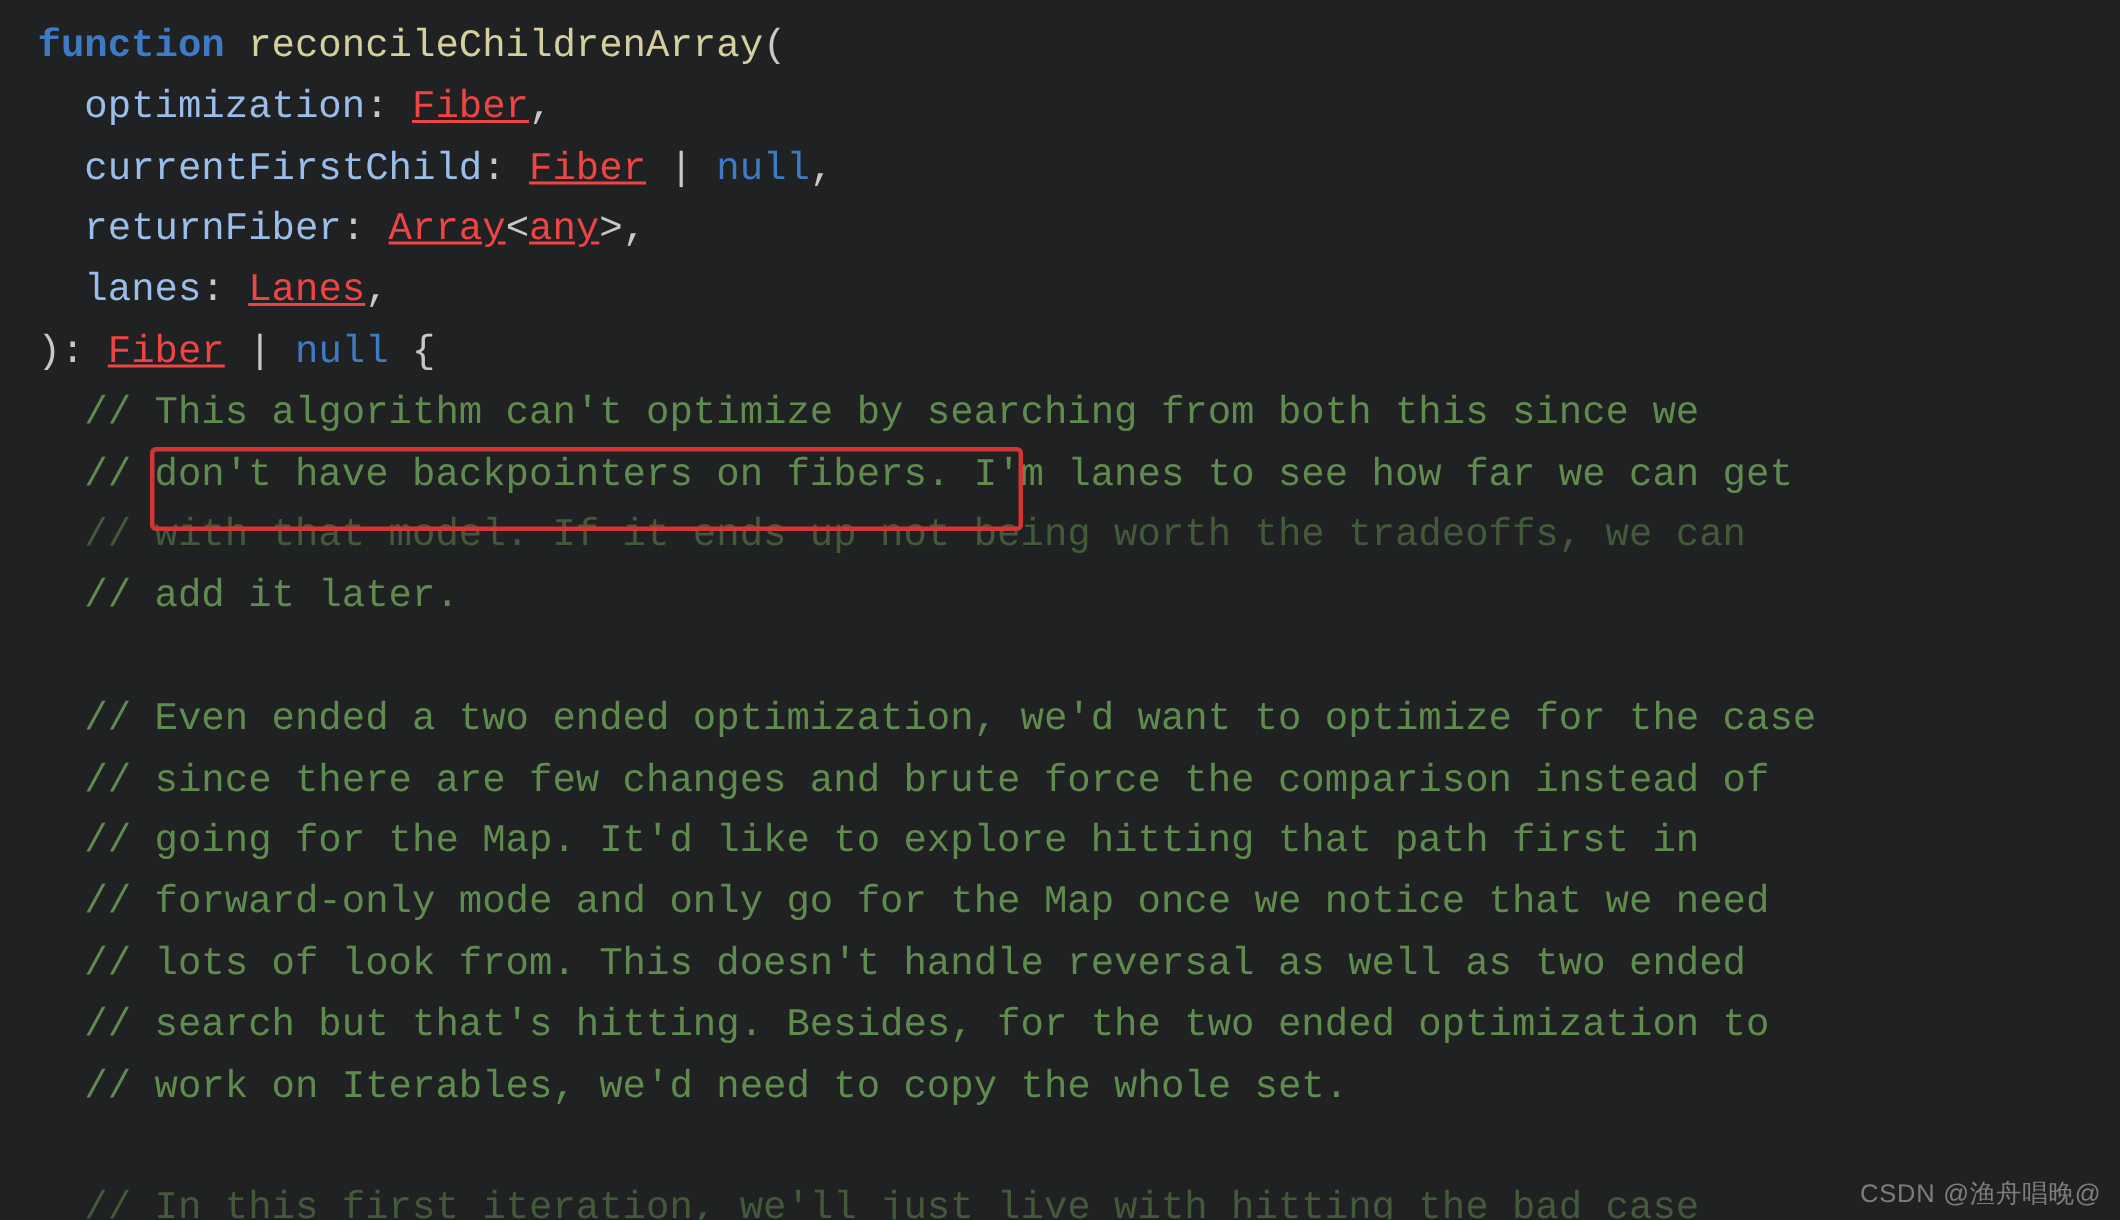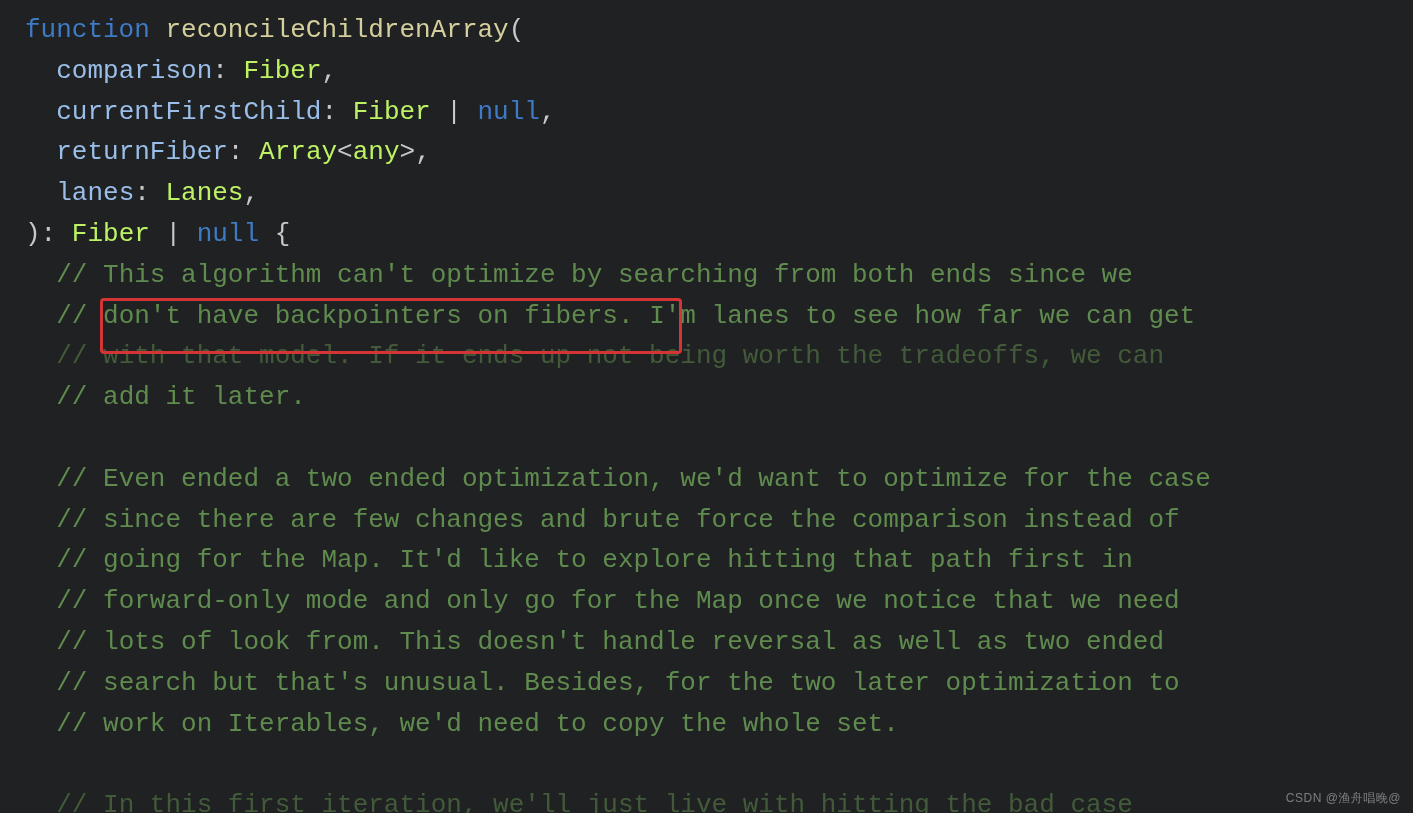--- a/index.html
+++ b/index.html
@@ -13,64 +13,64 @@
   pre.code {
     margin: 0;
     padding: 10px 0 0 25px;
     font-family: "Consolas", "Courier New", monospace;
     font-size: 26px;
     line-height: 40.8px;
     white-space: pre;
     color: #c0c0c0;
     filter: blur(0.2px);
   }
-  .kw   { color: #3f7ac4; }        
+  .kw   { color: #3f7ac4; font-weight: bold; }        
   .fn   { color: #d4cf9c; }        
   .id   { color: #9abee9; }        
-  .ty   { color: #bef264; }        
+  .ty   { color: #ef4444; text-decoration: underline; }        
   .nullk{ color: #3f7ac4; }        
   .punc { color: #c8c8c8; }
   .cm   { color: #608b4e; }        
   .dim  { opacity: 0.55; }
   .hlbox {
     position: absolute;
     border: 3px solid #d43434;
     border-radius: 4px;
     pointer-events: none;
   }
   .watermark {
     position: absolute;
     right: 12px;
     bottom: 6px;
     font-family: Arial, sans-serif;
-    font-size: 12px;
+    font-size: 17px;
     color: #c8c8c8;
     opacity: 0.55;
     letter-spacing: 0.5px;
   }
 </style>
 </head>
 <body>
 
 <pre class="code"><span class="kw">function</span> <span class="fn">reconcileChildrenArray</span><span class="punc">(</span>
-  <span class="id">comparison</span><span class="punc">:</span> <span class="ty">Fiber</span><span class="punc">,</span>
+  <span class="id">optimization</span><span class="punc">:</span> <span class="ty">Fiber</span><span class="punc">,</span>
   <span class="id">currentFirstChild</span><span class="punc">:</span> <span class="ty">Fiber</span><span class="punc"> | </span><span class="nullk">null</span><span class="punc">,</span>
   <span class="id">returnFiber</span><span class="punc">:</span> <span class="ty">Array</span><span class="punc">&lt;</span><span class="ty">any</span><span class="punc">&gt;</span><span class="punc">,</span>
   <span class="id">lanes</span><span class="punc">:</span> <span class="ty">Lanes</span><span class="punc">,</span>
 <span class="punc">)</span><span class="punc">:</span> <span class="ty">Fiber</span><span class="punc"> | </span><span class="nullk">null</span> <span class="punc">{</span>
-  <span class="cm">// This algorithm can't optimize by searching from both ends since we</span>
+  <span class="cm">// This algorithm can't optimize by searching from both this since we</span>
   <span class="cm"><span>// </span><span>don't have backpointers on fibers.</span><span> I'm lanes to see how far we can get</span></span>
   <span class="cm dim">// with that model. If it ends up not being worth the tradeoffs, we can</span>
   <span class="cm">// add it later.</span>
 
   <span class="cm">// Even ended a two ended optimization, we'd want to optimize for the case</span>
   <span class="cm">// since there are few changes and brute force the comparison instead of</span>
   <span class="cm">// going for the Map. It'd like to explore hitting that path first in</span>
   <span class="cm">// forward-only mode and only go for the Map once we notice that we need</span>
   <span class="cm">// lots of look from. This doesn't handle reversal as well as two ended</span>
-  <span class="cm">// search but that's unusual. Besides, for the two later optimization to</span>
+  <span class="cm">// search but that's hitting. Besides, for the two ended optimization to</span>
   <span class="cm">// work on Iterables, we'd need to copy the whole set.</span>
 
   <span class="cm dim">// In this first iteration, we'll just live with hitting the bad case</span></pre>
 
 <div id="hl" class="hlbox" style="left: 100px; top: 298px; width: 576px; height: 50px;"></div>
 
 <div class="watermark">CSDN @渔舟唱晚@</div>
 
 </body></html>

